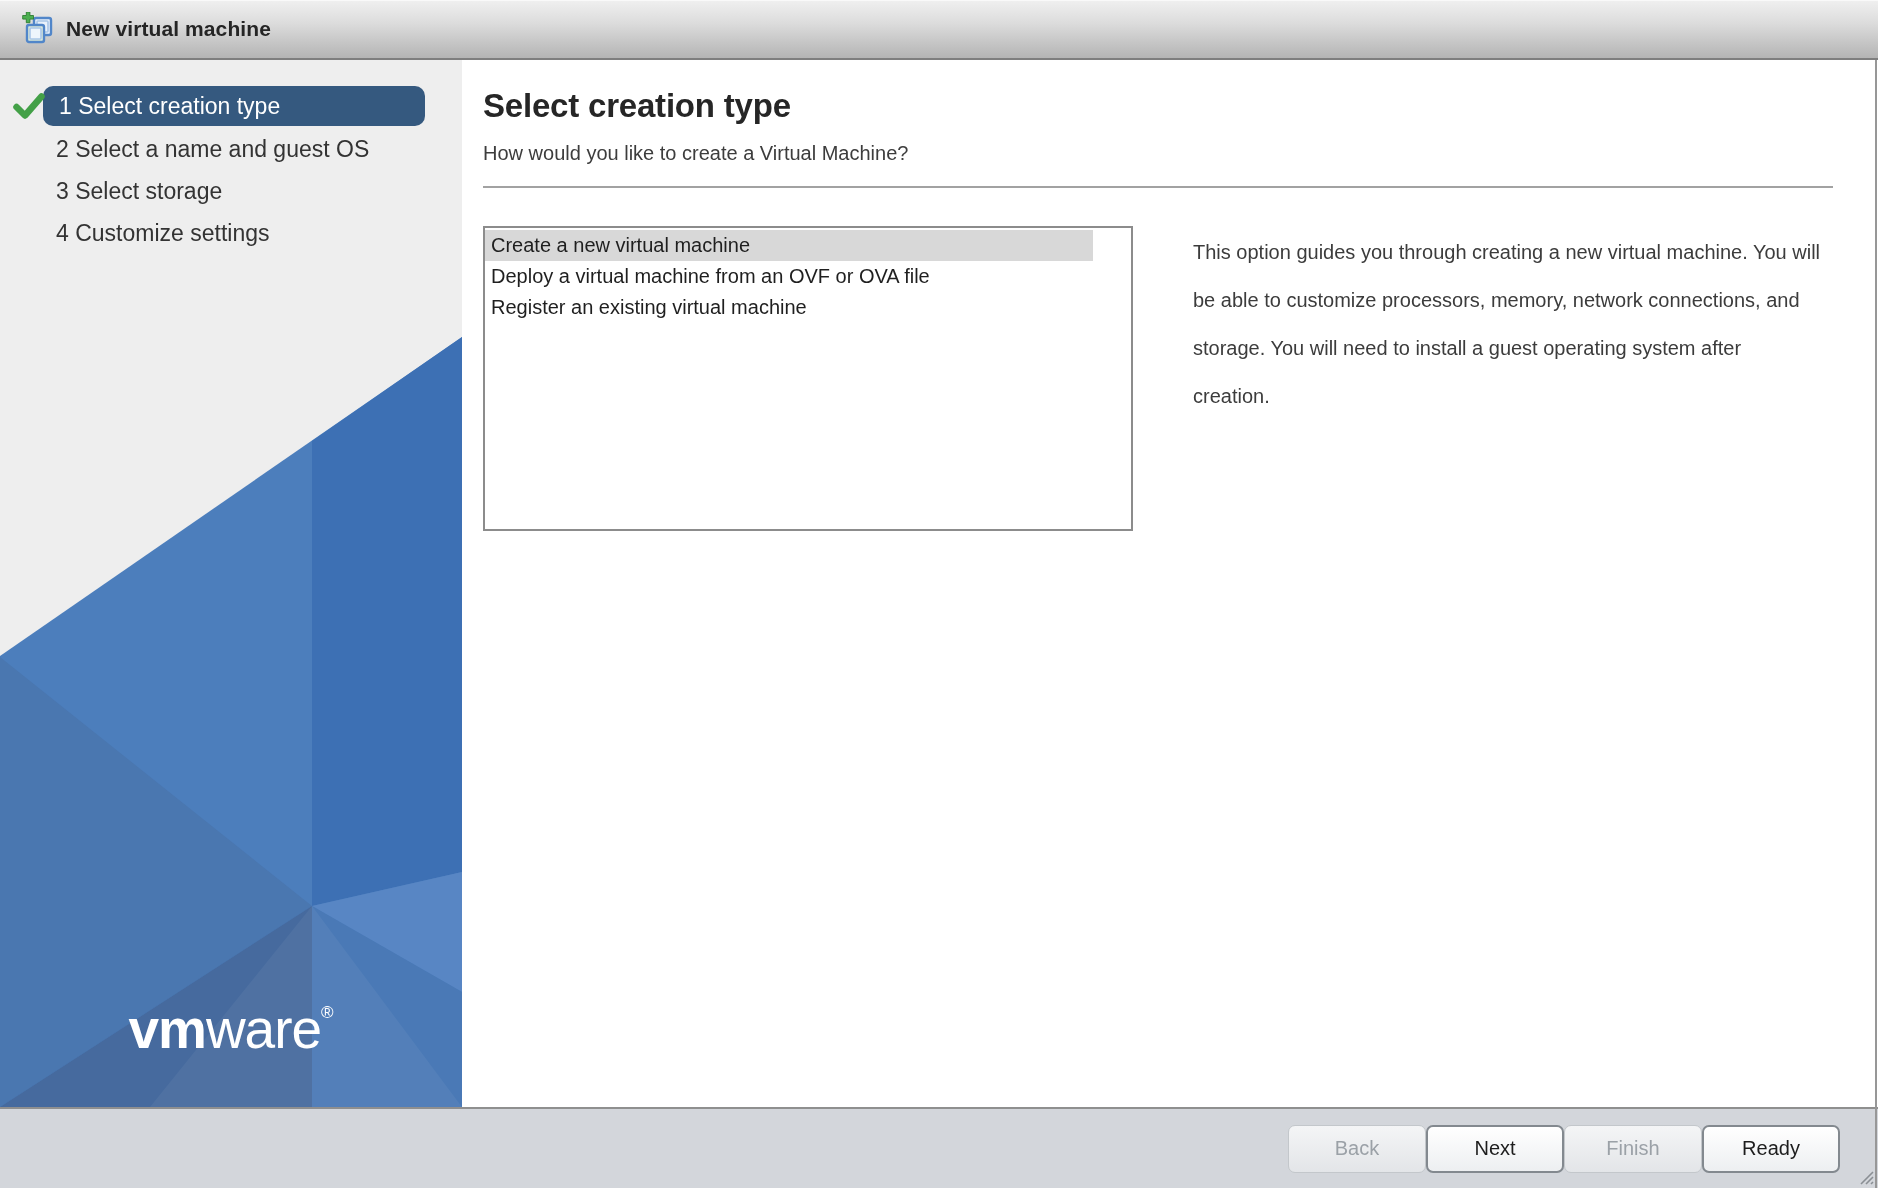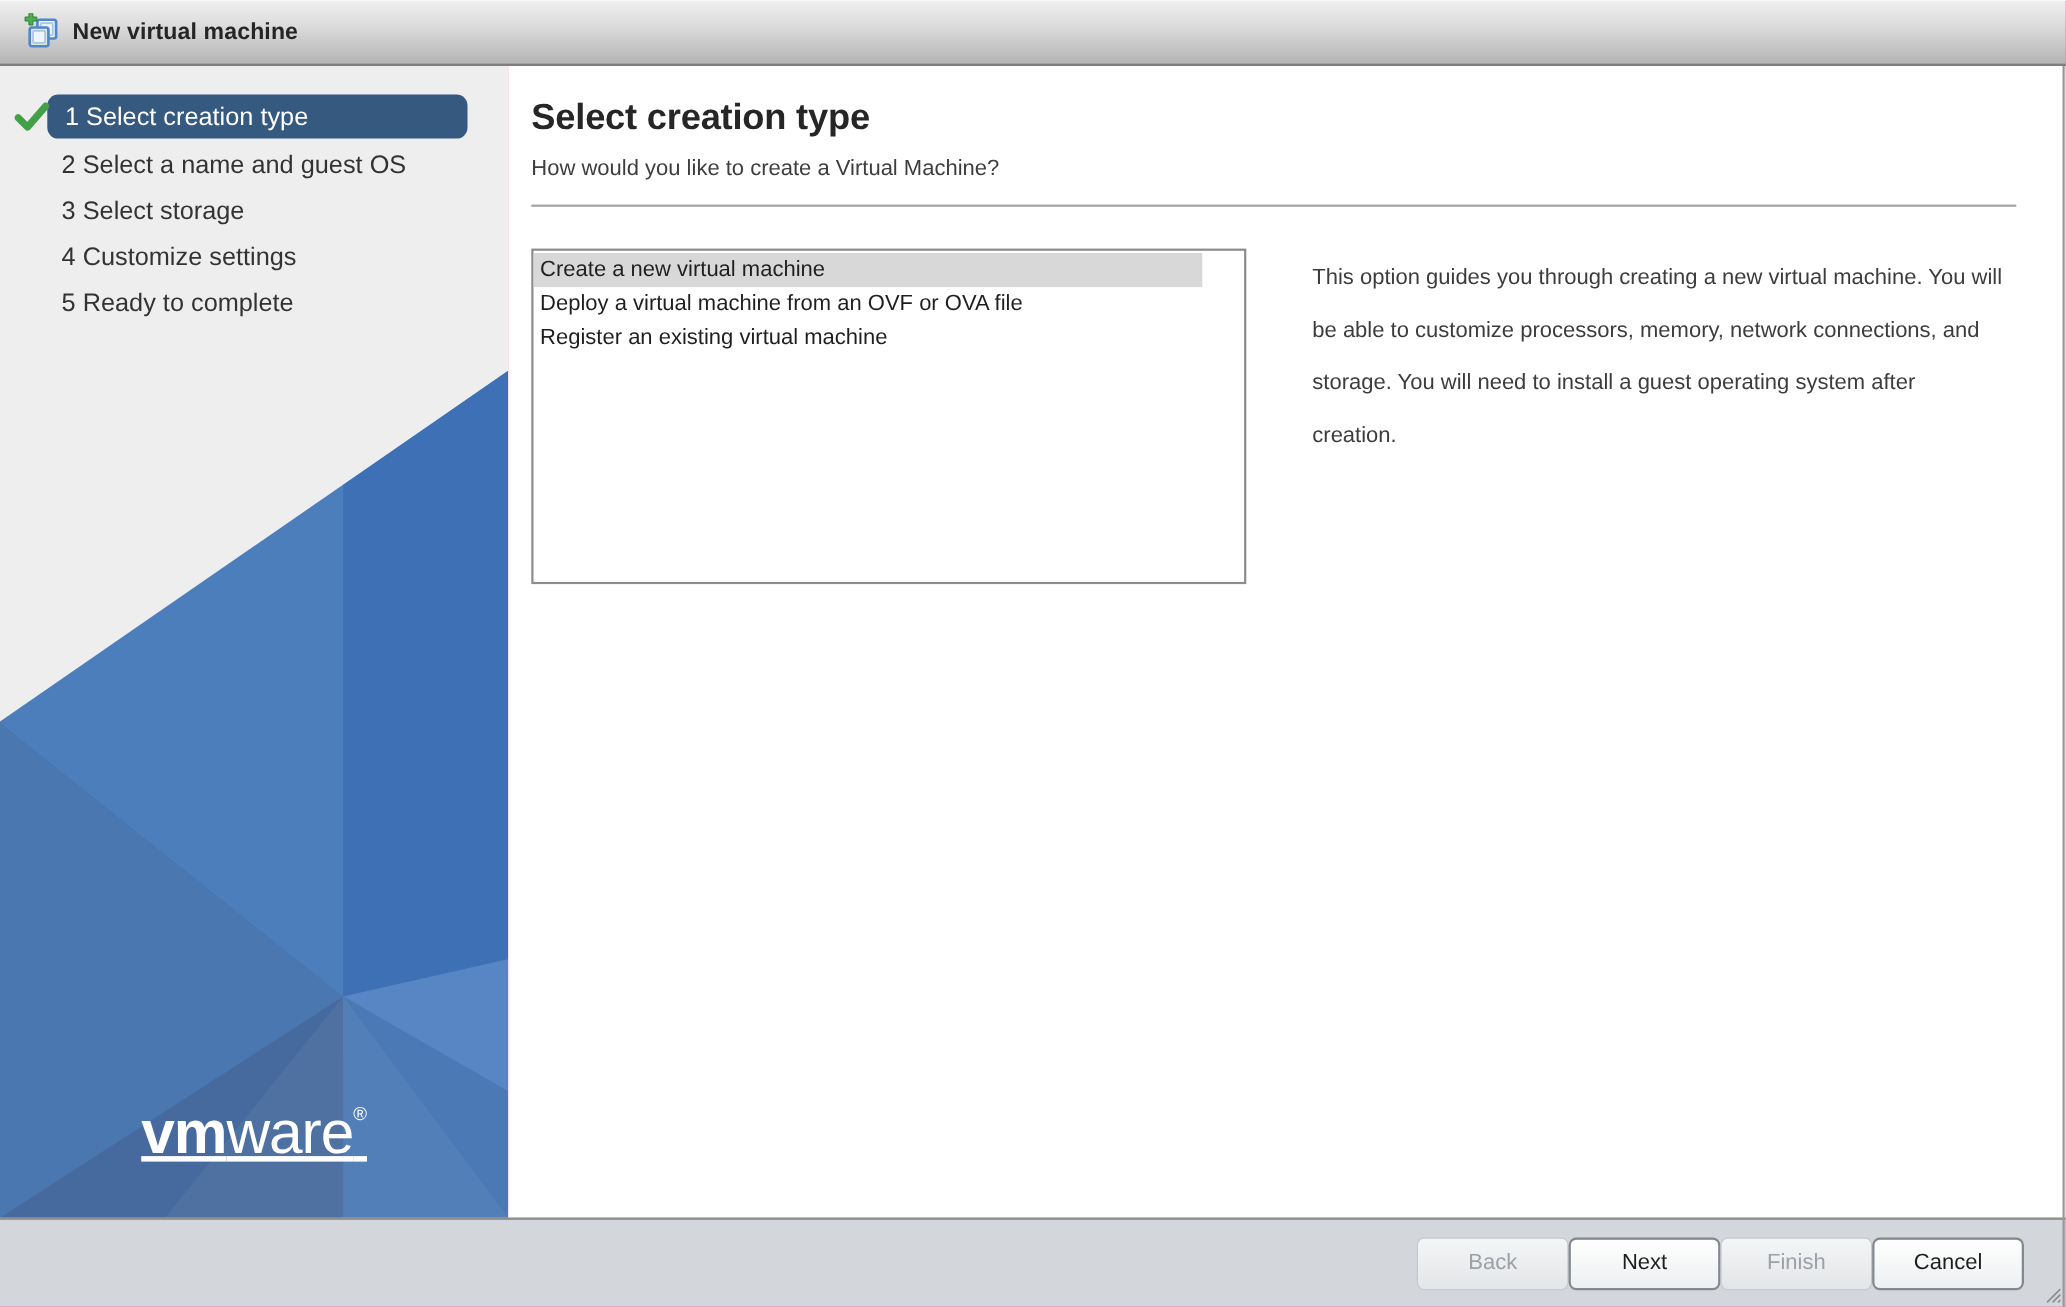--- a/index.html
+++ b/index.html
@@ -49,21 +49,20 @@
   .blue-art { position: absolute; left: 0; bottom: 0; width: 462px; height: 770px; z-index: 1; display: block; }
 
   .vmware-logo {
     position: absolute; z-index: 2;
     left: 0; right: 0; bottom: 46px;
     text-align: center;
     color: #ffffff;
     font-size: 55px;
     letter-spacing: -1px;
     white-space: nowrap;
-    text-decoration: underline;
   }
   .vmware-logo .vm { font-weight: bold; }
   .vmware-logo .ware { font-weight: normal; }
   .vmware-logo .reg { font-size: 17px; vertical-align: 30px; letter-spacing: 0; }
 
   
   .content { flex: 1; background: #ffffff; padding: 26px 45px 0 21px; position: relative; }
   .page-title { margin: 0; font-size: 33px; line-height: 40px; font-weight: bold; color: #262626; letter-spacing: -0.2px; }
   .page-subtitle { margin: 14px 0 0 0; font-size: 20px; line-height: 26px; color: #3d3d3d; }
   .rule { margin: 20px 0 0 0; border: none; border-top: 2px solid #a2a2a2; height: 0; }
@@ -144,21 +143,20 @@
 
     <div class="sidebar">
       <svg class="check" width="32" height="27" viewBox="0 0 32 27">
         <path d="M3.5 14 L12 22.5 L28.5 3.5" fill="none" stroke="#43a047" stroke-width="6.5" stroke-linecap="round" stroke-linejoin="round"></path>
       </svg>
       <ul class="steps">
         <li class="step active"><span>1</span> <span>Select creation type</span></li>
         <li class="step"><span>2</span> <span>Select a name and guest OS</span></li>
         <li class="step"><span>3</span> <span>Select storage</span></li>
         <li class="step"><span>4</span> <span>Customize settings</span></li>
-        <li class="step"><span>5</span> <span>Ready to complete</span></li>
       </ul>
 
       <svg class="blue-art" viewBox="0 0 462 770" preserveAspectRatio="none">
         <polygon points="0,319 462,0 462,770 0,770" fill="#4c7ebc"></polygon>
         <polygon points="312,104 462,0 462,535 312,569" fill="#3d70b4"></polygon>
         <polygon points="312,569 462,535 462,655" fill="#5886c4"></polygon>
         <polygon points="312,569 462,655 462,770 312,770" fill="#4a79b6"></polygon>
         <polygon points="0,320 312,569 0,770" fill="#4a77b0"></polygon>
         <polygon points="0,770 312,569 312,770" fill="#466a9e"></polygon>
         <polygon points="312,569 150,770 462,770" fill="rgba(255,255,255,0.05)"></polygon>
@@ -180,20 +178,20 @@
         </div>
         <div class="description">This option guides you through creating a new virtual machine. You will be able to customize processors, memory, network connections, and storage. You will need to install a guest operating system after creation.</div>
       </div>
     </div>
   </div>
 
   <div class="footer">
     <button class="btn disabled" disabled="">Back</button>
     <button class="btn enabled">Next</button>
     <button class="btn disabled" disabled="">Finish</button>
-    <button class="btn enabled">Cancel</button>
+    <button class="btn enabled">Ready</button>
     <svg class="resize-grip" width="16" height="16" viewBox="0 0 16 16">
       <path d="M15 3 L3 15 M15 8 L8 15 M15 13 L13 15" stroke="#8a8f94" stroke-width="1.6" fill="none"></path>
     </svg>
   </div>
 
   <div class="window-right-border"></div>
 </div>
 
 </body></html>

